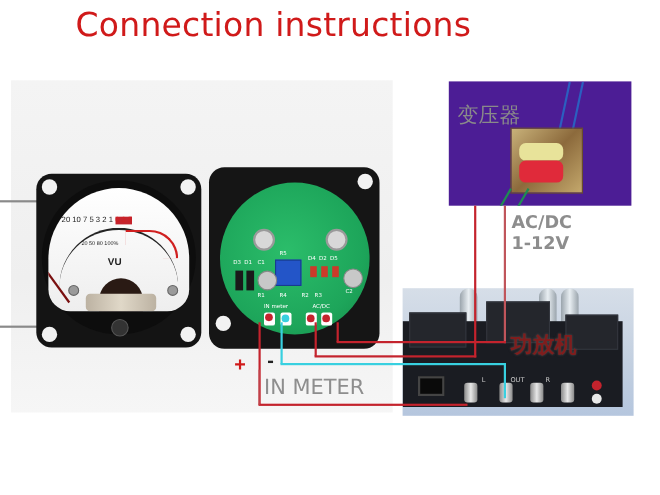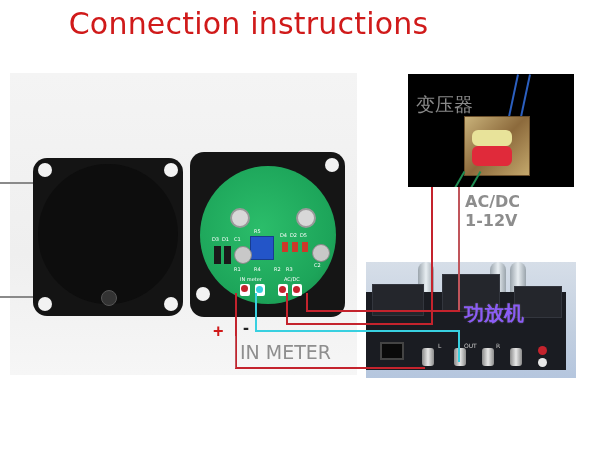--- a/index.html
+++ b/index.html
@@ -69,21 +69,21 @@
   .pot { position: absolute; left: 50px; top: 70px; width: 22px; height: 22px; background: #2355c8; border: 1px solid #183c8e; }
   .cap { position: absolute; width: 16px; height: 16px; border-radius: 50%; background: #c8c8c8; border: 1px solid #888; }
   .diode { position: absolute; width: 7px; height: 18px; background: #1a1a1a; }
   .smd { position: absolute; width: 6px; height: 10px; background: #cc3a2a; }
   .pcb-lbl { position: absolute; font-size: 5px; color: #ffffff; font-family: "DejaVu Sans", sans-serif; white-space: nowrap; }
   .pad { position: absolute; width: 10px; height: 12px; background: #ffffff; border-radius: 2px; }
   .pad-dot { position: absolute; width: 7px; height: 7px; border-radius: 50%; }
 
   
   .xfmr-photo {
-    position: absolute; left: 408px; top: 74px; width: 166px; height: 113px; background: #000000; overflow: hidden;
+    position: absolute; left: 408px; top: 74px; width: 166px; height: 113px; background: #4c1d95; overflow: hidden;
   }
   .xfmr-label { position: absolute; left: 8px; top: 18px; font-size: 19px; color: #8a8a8a; font-family: "DejaVu Sans", sans-serif; }
   .xfmr-body {
     position: absolute; left: 56px; top: 42px; width: 64px; height: 58px;
     background: linear-gradient(135deg,#c9b27a,#8c6a3c,#c4a86c); border: 1px solid #6a4e2a;
   }
   .xfmr-coil-y { position: absolute; left: 64px; top: 56px; width: 40px; height: 16px; background: #e8e39a; border-radius: 6px; }
   .xfmr-coil-r { position: absolute; left: 64px; top: 72px; width: 40px; height: 20px; background: #e02a3a; border-radius: 6px; }
   .wire-blue { position: absolute; width: 2px; height: 48px; background: #2b5fc0; top: 0; transform: rotate(12deg); }
   .wire-green { position: absolute; width: 2px; height: 22px; background: #1f8c52; top: 96px; transform: rotate(30deg); }
@@ -91,21 +91,21 @@
 
   
   .amp-photo {
     position: absolute; left: 366px; top: 262px; width: 210px; height: 116px;
     background: linear-gradient(180deg,#d6dee8 0%,#c2cfe0 60%,#b5c6de 100%); overflow: hidden;
   }
   .tube { position: absolute; width: 16px; height: 40px; border-radius: 8px 8px 2px 2px; background: linear-gradient(90deg,#9aa4ac,#e8eef2,#9aa4ac); top: 0; }
   .amp-chassis { position: absolute; left: 0; top: 30px; width: 200px; height: 78px; background: #1a1c22; }
   .amp-box { position: absolute; background: #24262c; border: 1px solid #33363e; }
   .amp-label {
-    position: absolute; left: 464px; top: 300px; font-size: 20px; color: #8b5cf6; font-family: "DejaVu Sans", sans-serif;
+    position: absolute; left: 464px; top: 300px; font-size: 20px; color: #7f1d1d; font-family: "DejaVu Sans", sans-serif;
     font-weight: bold; text-shadow: 0 0 2px #555;
   }
   .rca { position: absolute; width: 12px; height: 18px; border-radius: 3px; background: linear-gradient(90deg,#8a8a8a,#e8e8e8,#8a8a8a); }
   .rca-tip { position: absolute; width: 9px; height: 9px; border-radius: 50%; }
   .iec { position: absolute; left: 14px; top: 80px; width: 20px; height: 14px; background: #0a0a0a; border: 2px solid #444; }
   .amp-txt { position: absolute; font-size: 6px; color: #c8c8c8; font-family: "DejaVu Sans", sans-serif; }
 
   
   .w { position: absolute; }
   .red { background: #c4232d; }
@@ -126,20 +126,35 @@
 
 <div class="w grey" style="left:0;top:182px;width:100px;height:2px;"></div>
 <div class="w grey" style="left:0;top:296px;width:105px;height:2px;"></div>
 
 <div class="meter-front">
   <div class="hole" style="left:5px;top:5px;"></div>
   <div class="hole" style="right:5px;top:5px;"></div>
   <div class="hole" style="left:5px;bottom:5px;"></div>
   <div class="hole" style="right:5px;bottom:5px;"></div>
   <div class="meter-bezel"></div>
+  <div class="meter-face">
+    <div class="scale-arc"></div>
+    <div class="scale-arc-red"></div>
+    <div class="scale-nums">
+      <span>20 10 7 5 3 2 1</span>
+      <span class="red">0 3 5</span>
+    </div>
+    <div class="scale-nums" style="top:48px;left:30px;font-size:5px;">20 50 80 100%</div>
+    <div class="vu-label">VU</div>
+    <div class="needle"></div>
+    <div class="pivot"></div>
+    <div class="pivot-plate"></div>
+    <div class="screw" style="left:18px;top:88px;"></div>
+    <div class="screw" style="left:108px;top:88px;"></div>
+  </div>
   <div class="knob"></div>
 </div>
 
 <div class="meter-back">
   <div class="hole" style="right:6px;top:6px;"></div>
   <div class="hole" style="left:6px;bottom:16px;"></div>
   <div class="pcb">
     <div class="stud" style="left:30px;top:42px;"></div>
     <div class="stud" style="left:96px;top:42px;"></div>
     <div class="pot"></div>

